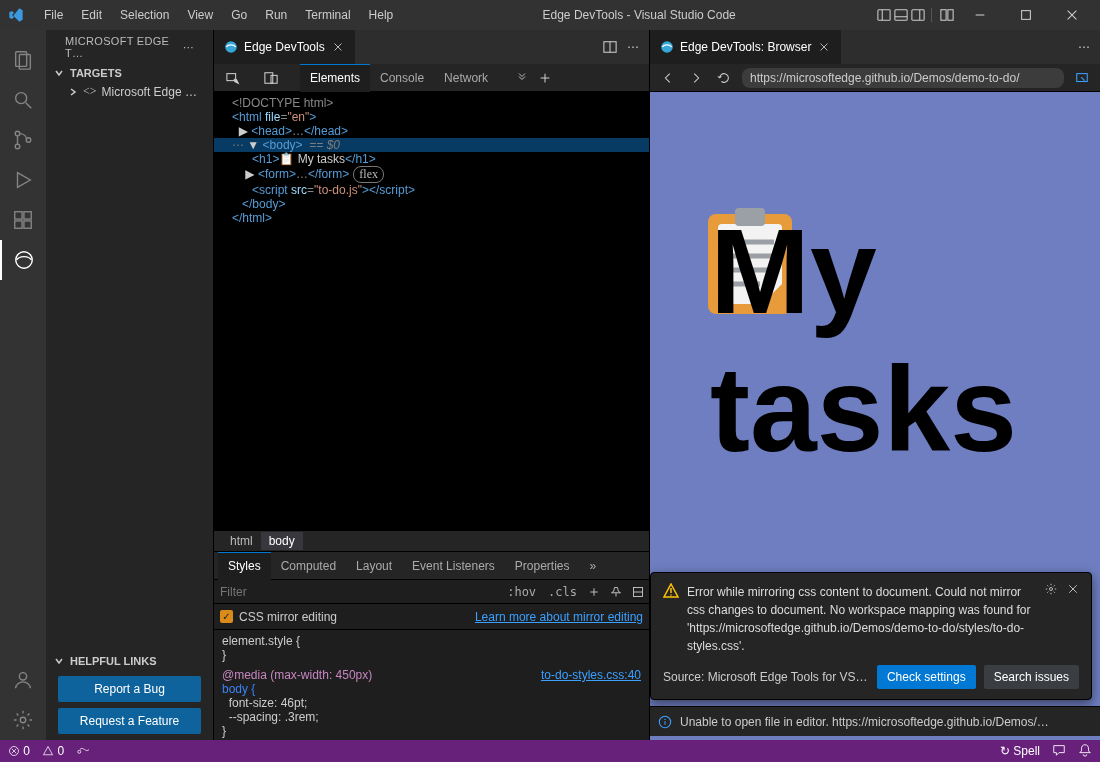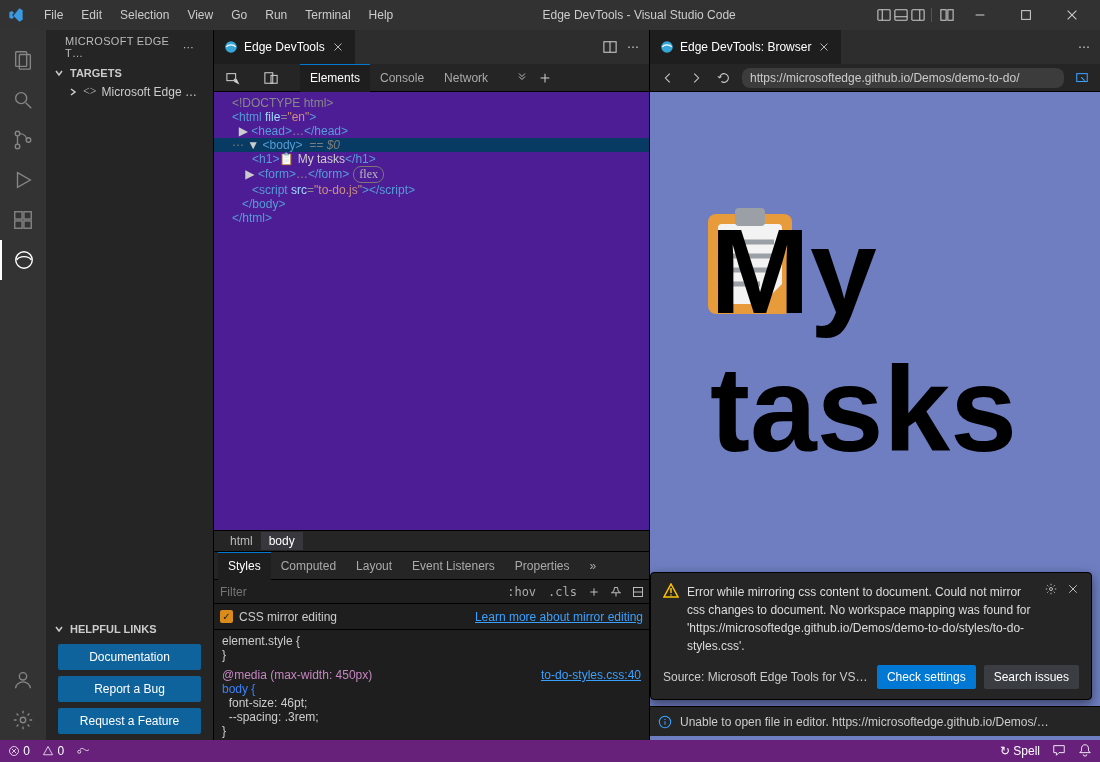--- a/index.html
+++ b/index.html
@@ -60,21 +60,21 @@
 
 
 .dt-top{height:28px;display:flex;align-items:center;gap:12px;background:#252526;border-bottom:1px solid #000;padding-left:6px}
 .dt-top .dtbtn{width:26px;height:26px;display:flex;align-items:center;justify-content:center}
 .dt-tabs{display:flex;align-items:stretch;height:28px;margin-left:4px}
 .dt-tab{display:flex;align-items:center;padding:0 10px;color:#aaa;font-size:12px}
 .dt-tab.active{background:#1e1e1e;color:#fff;border-top:1px solid var(--blue-br)}
 .dt-top .more{margin-left:6px;display:flex;gap:10px;align-items:center}
 
 
-.dom{flex:1;background:#4c1d95;font-family:Consolas,monospace;font-size:12px;padding:4px 0;overflow:hidden}
+.dom{flex:1;background:#000000;font-family:Consolas,monospace;font-size:12px;padding:4px 0;overflow:hidden}
 .dom .ln{padding:0 0 0 18px;white-space:pre}
 .dom .ln.sel{background:#083b63}
 .tagc{color:var(--tag)} .attrc{color:var(--attr)} .strc{color:var(--str)} .pun{color:#888}
 .body-dots{color:#777}
 .emoji{font-size:12px}
 .flex-badge{display:inline-block;border:1px solid #777;color:#bbb;font-size:12px;border-radius:8px;padding:0 5px;margin-left:4px;font-family:Liberation Serif, serif}
 .eqsel{color:#7c7c7c;font-style:italic}
 
 
 .crumb{height:22px;background:#252526;border-top:1px solid #000;border-bottom:1px solid #000;display:flex;align-items:center;padding-left:8px;font-size:12px}
@@ -264,21 +264,20 @@
       <span style="overflow:hidden;text-overflow:ellipsis;white-space:nowrap">Microsoft Edge …</span>
     </div>
 
     <div class="helpbox">
       <div class="tw">
         <svg class="chev" viewBox="0 0 10 10">
             <polyline points="2,3 5,7 8,3"></polyline>
           </svg>
         <span>HELPFUL LINKS</span>
       </div>
-      <a class="linkbtn">Documentation</a>
       <a class="linkbtn">Report a Bug</a>
       <a class="linkbtn">Request a Feature</a>
     </div>
   </div>
 
   <div class="editors">
 
     <div class="egroup left">
       <div class="tabs">
         <div class="tab active">

